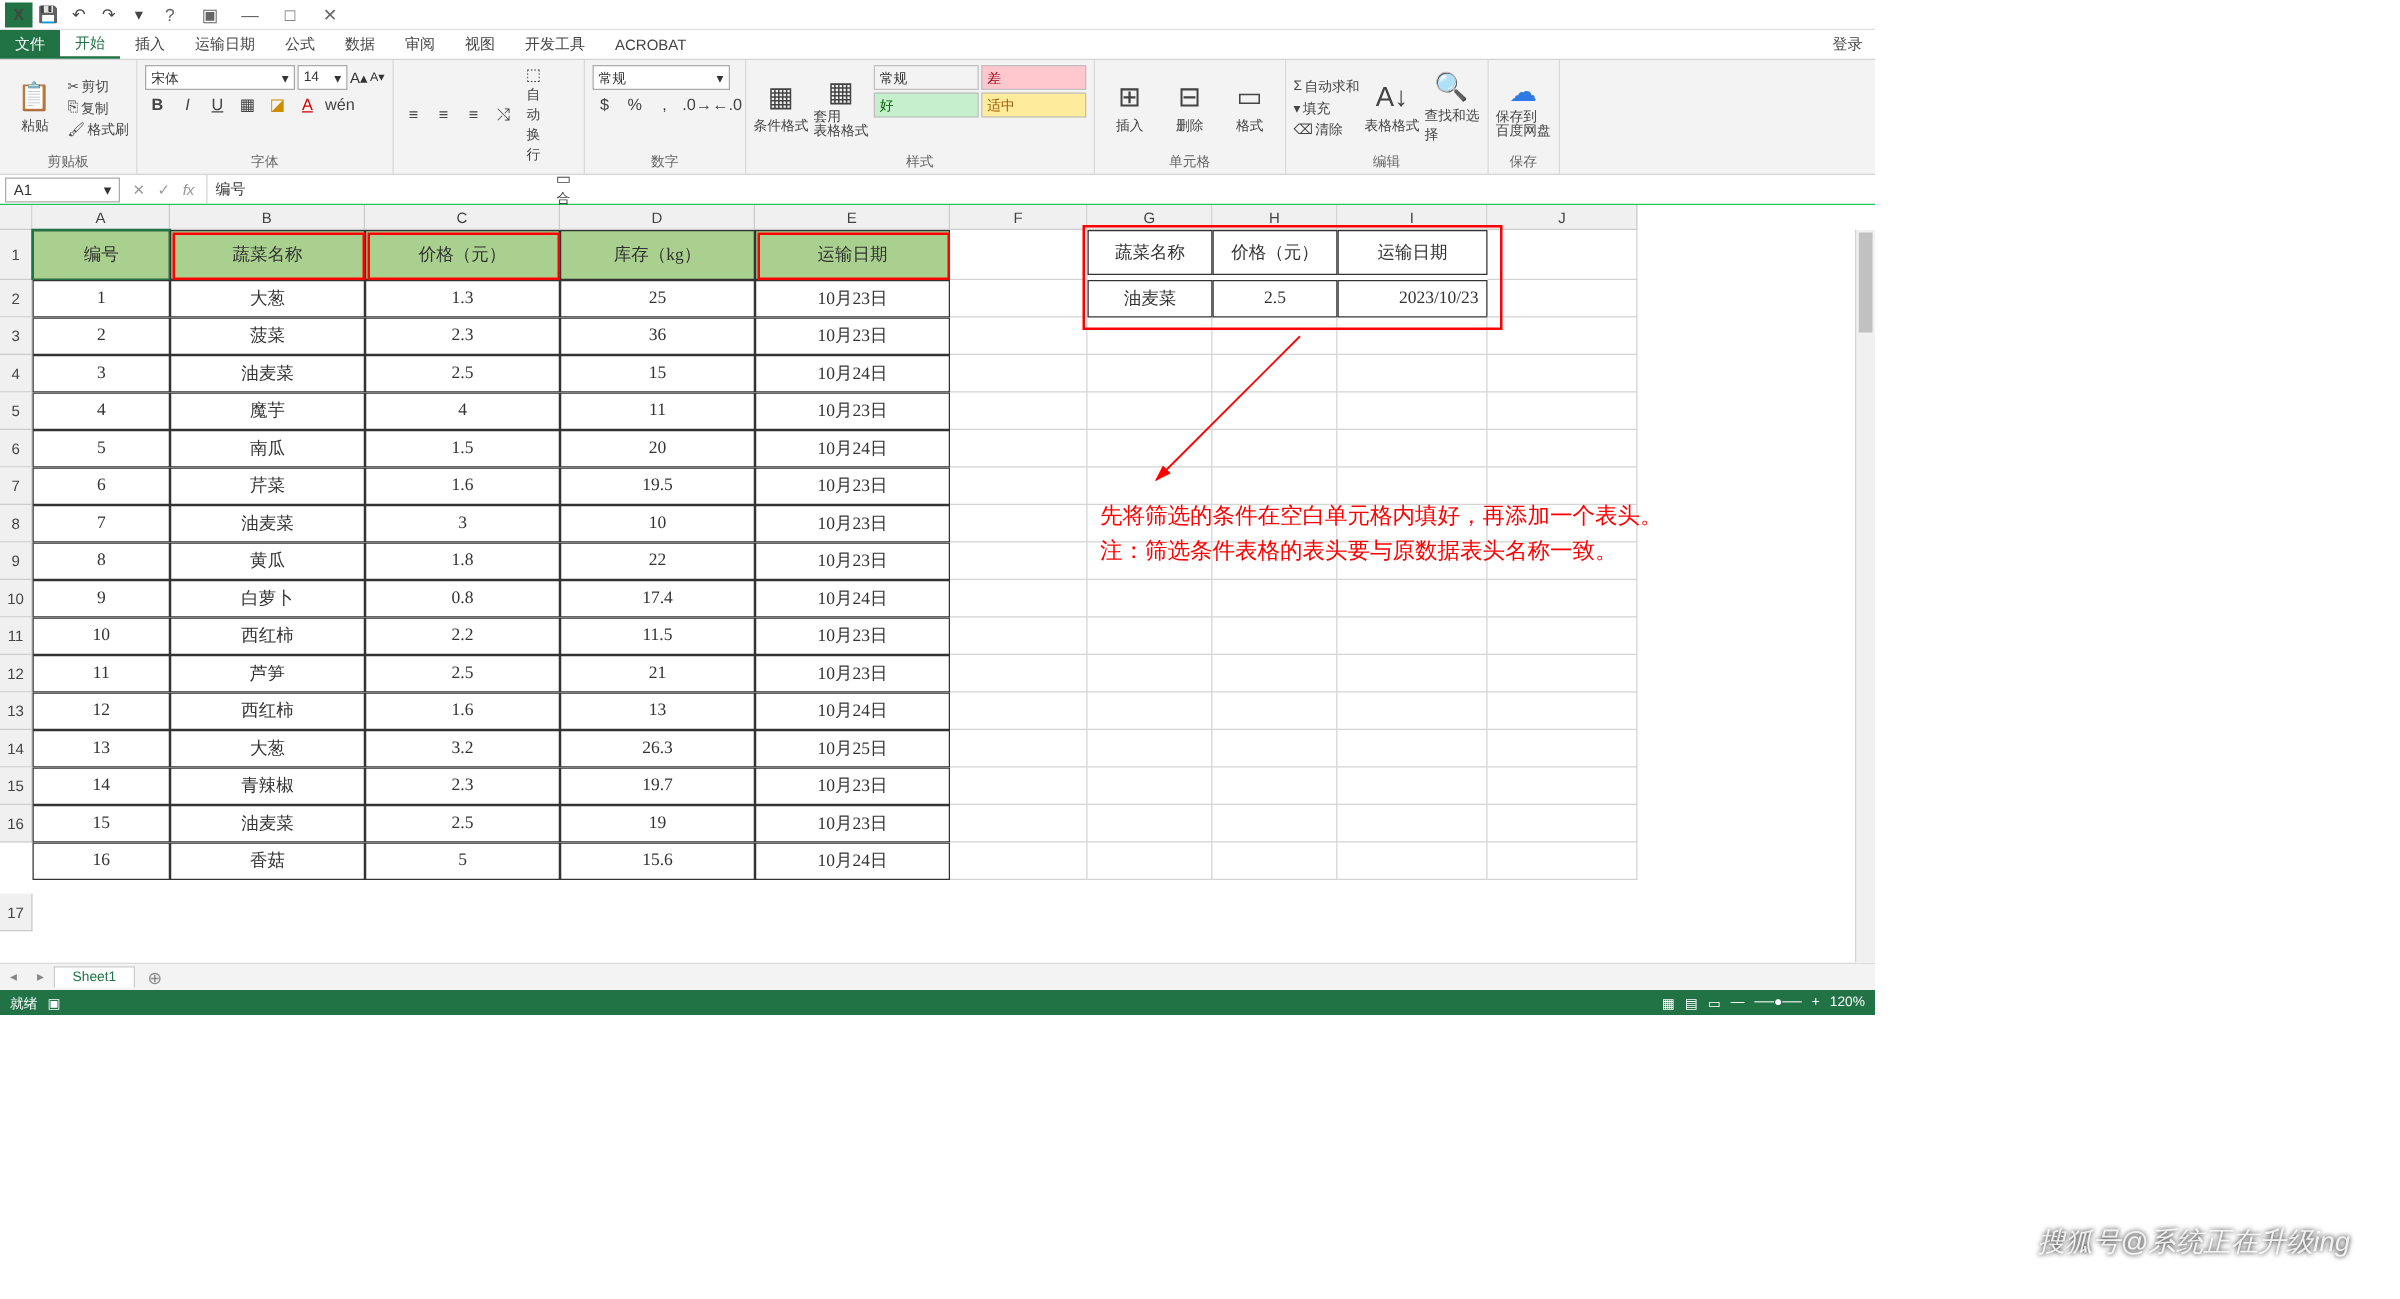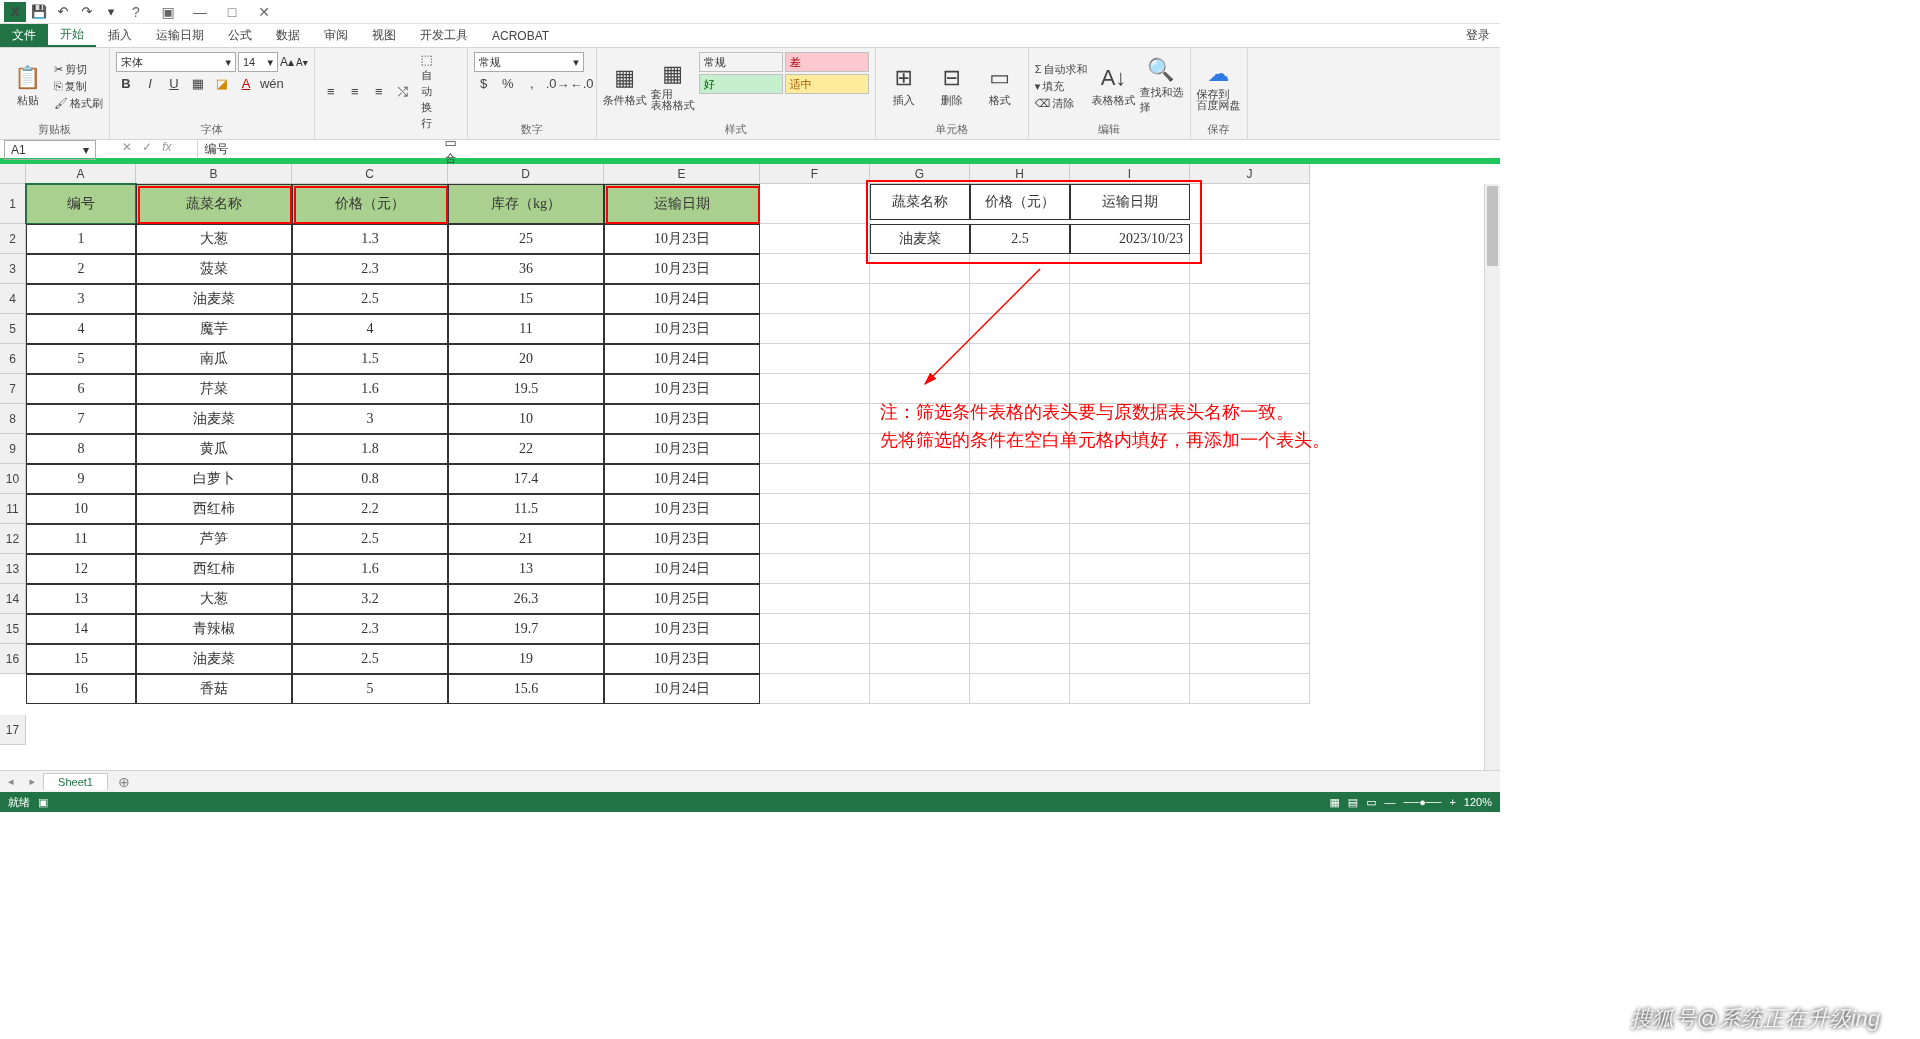--- a/index.html
+++ b/index.html
@@ -31,21 +31,21 @@
 .smbtns { display: flex; flex-direction: column; gap: 2px; font-size: 11px; color: #444; justify-content: center; }
 .smbtns span { display: flex; align-items: center; gap: 2px; white-space: nowrap; }
 .fontrow { display: flex; gap: 2px; align-items: center; }
 .fontsel { width: 120px; height: 20px; border: 1px solid #ababab; background: #fff; font-size: 11px; padding: 0 4px; display: flex; align-items: center; justify-content: space-between; }
 .sizesel { width: 40px; height: 20px; border: 1px solid #ababab; background: #fff; font-size: 11px; padding: 0 4px; display: flex; align-items: center; justify-content: space-between; }
 .icorow { display: flex; gap: 4px; align-items: center; font-size: 13px; color: #444; }
 .icorow span { width: 20px; text-align: center; }
 .stylecell { width: 84px; height: 20px; border: 1px solid #c0c0c0; font-size: 11px; display: flex; align-items: center; padding: 0 4px; }
 
 
-.fbar { height: 24px; border-bottom: 6px solid #22c55e; display: flex; align-items: flex-start; background: #fff; gap: 16px; }
+.fbar { height: 24px; border-bottom: 1px solid #22c55e; display: flex; align-items: center; background: #fff; }
 .namebox { width: 92px; height: 20px; border: 1px solid #ababab; margin-left: 4px; padding: 0 6px; display: flex; align-items: center; justify-content: space-between; font-size: 12px; }
 .fbar .fx { padding: 0 10px; color: #666; display: flex; gap: 10px; }
 .fbar .fx span { color: #999; }
 .fbar .formula { flex: 1; padding: 0 6px; font-size: 12px; border-left: 1px solid #d4d4d4; height: 100%; display: flex; align-items: center; }
 
 
 .gridwrap { position: relative; height: 606px; overflow: hidden; background: #fff; }
 .coltr { display: flex; height: 20px; }
 .corner { width: 26px; border-right: 1px solid #ccc; border-bottom: 1px solid #ccc; background: #f0f0f0; }
 .colh { border-right: 1px solid #ccc; border-bottom: 1px solid #ccc; background: #f0f0f0; text-align: center; font-size: 12px; color: #444; line-height: 20px; }
@@ -59,21 +59,21 @@
 .redbox { position: absolute; border: 2px solid red; pointer-events: none; }
 .annot { position: absolute; color: red; font-size: 18px; font-family: "SimSun", serif; line-height: 28px; }
 
 
 .sheettabs { height: 22px; border-top: 1px solid #d4d4d4; display: flex; align-items: center; background: #f3f3f3; font-size: 11px; }
 .sheettabs .nav { padding: 0 8px; color: #888; }
 .sheettabs .tab { padding: 2px 14px; background: #fff; border: 1px solid #ccc; border-bottom: none; color: #217346; }
 .sheettabs .plus { padding: 0 10px; color: #888; font-size: 14px; }
 .statusbar { height: 20px; background: #217346; color: #fff; display: flex; align-items: center; font-size: 11px; padding: 0 8px; }
 .statusbar .right { margin-left: auto; display: flex; gap: 8px; align-items: center; }
-.watermark { position: absolute; right: 40px; bottom: 5px; color: rgba(255,255,255,.85); font-size: 22px; font-style: italic; text-shadow: 0 0 4px #000; pointer-events: none; }
+.watermark { position: absolute; right: 40px; bottom: 30px; color: rgba(255,255,255,.85); font-size: 22px; font-style: italic; text-shadow: 0 0 4px #000; pointer-events: none; }
 .vscroll { position: absolute; right: 0; top: 20px; bottom: 0; width: 16px; background: #f0f0f0; border-left: 1px solid #d4d4d4; }
 .vscroll .thumb { position: absolute; top: 2px; left: 2px; right: 2px; height: 80px; background: #c1c1c1; }
 </style>
 </head>
 <body>
 
 <div class="titlebar">
   <div class="ql">
     <span>
         <span class="xl-icon">X</span>
@@ -513,22 +513,22 @@
   <div class="redbox" style="left:866px;top:16px;width:336px;height:84px"></div>
   <svg style="position:absolute;left:910px;top:100px;width:140px;height:130px;pointer-events:none">
     <defs>
         <marker id="ah" markerWidth="10" markerHeight="10" refX="8" refY="3" orient="auto">
           <path d="M0,0 L0,6 L9,3 z" fill="red"></path>
         </marker>
       </defs>
     <line x1="130" y1="5" x2="15" y2="120" stroke="red" stroke-width="1.5" marker-end="url(#ah)"></line>
   </svg>
   <div class="annot" style="left:880px;top:234px;width:530px">
+    <div>先将筛选的条件在空白单元格内填好，再添加一个表头。</div>
     <div>注：筛选条件表格的表头要与原数据表头名称一致。</div>
-    <div>先将筛选的条件在空白单元格内填好，再添加一个表头。</div>
   </div>
 
   <div class="vscroll">
       <div class="thumb"></div>
     </div>
 </div>
 
 <div class="sheettabs">
   <span class="nav">◂</span>
   <span class="nav">▸</span>

